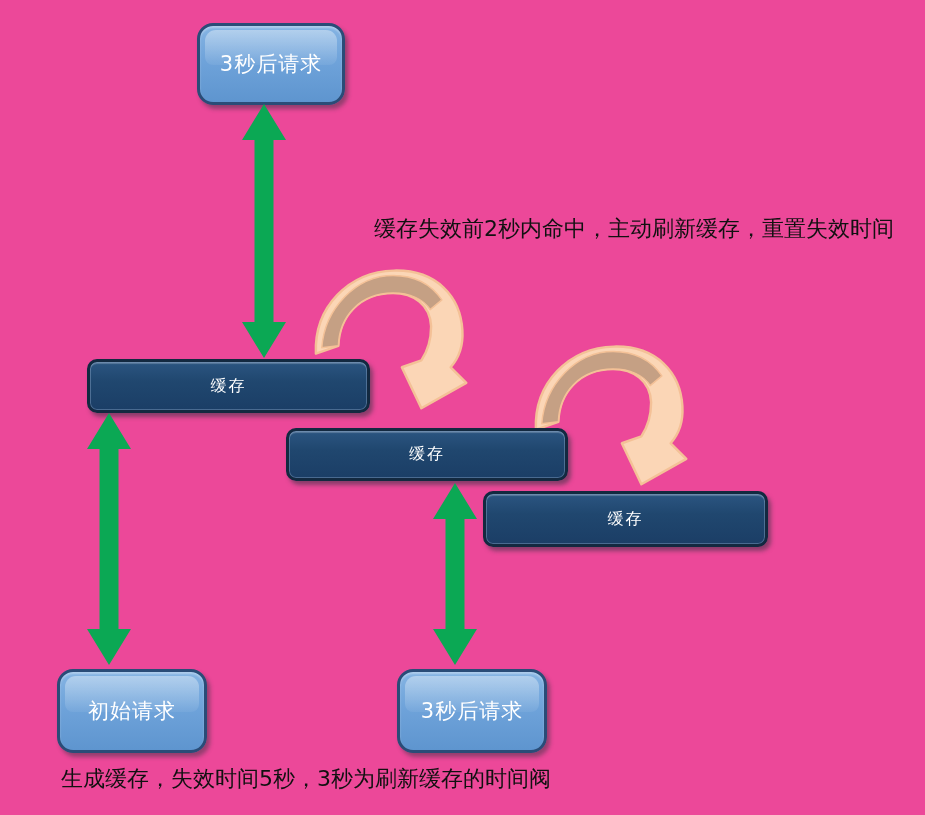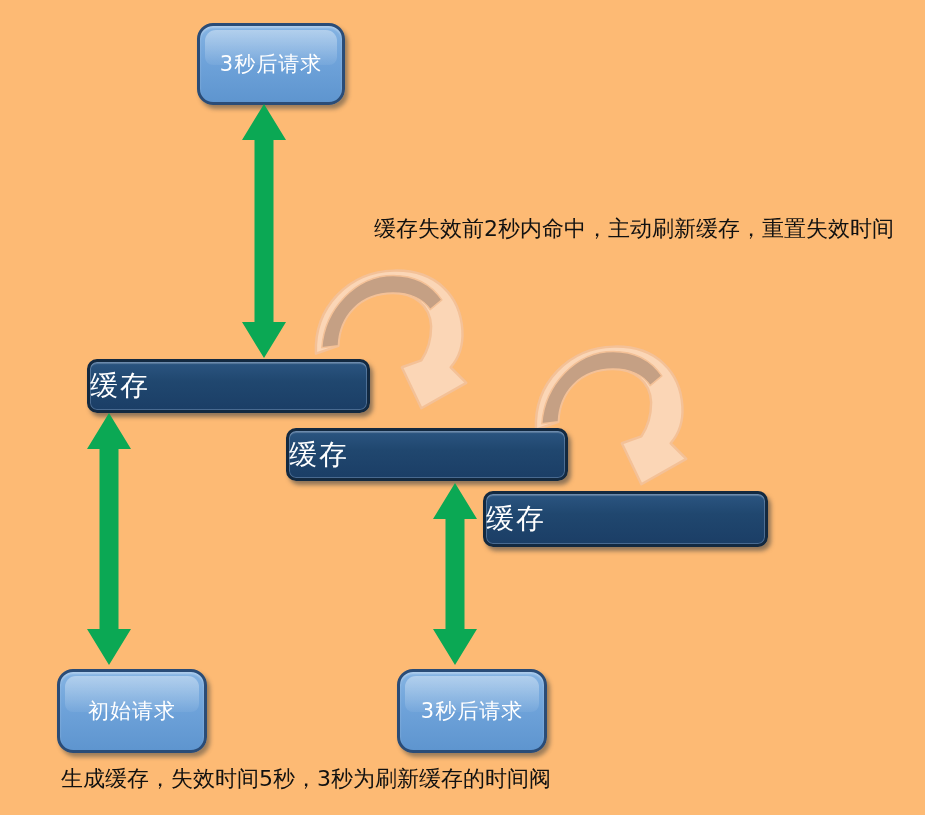--- a/index.html
+++ b/index.html
@@ -11,46 +11,46 @@
     --cache-fill-bot:#1B3E66;
     --cache-border:#132940;
     --peach-light:#FBD6B6;
     --peach-line:#F4C197;
     --peach-dark:#C5A084;
     --ink:#111111;
   }
   html,body{margin:0;padding:0;background:#fff;}
   body{font-family:"DejaVu Sans","Liberation Sans",sans-serif;}
   .canvas{
-    position:relative;width:925px;height:815px;background:#fdba74;overflow:hidden;
+    position:relative;width:925px;height:815px;background:#ec4899;overflow:hidden;
   }
   .abs{position:absolute;}
   
   .req-box{
     display:flex;align-items:center;justify-content:center;
     background:linear-gradient(180deg,var(--req-fill-top) 0%,#6FA3DA 45%,var(--req-fill-bot) 100%);
     border:3px solid var(--req-border);
     border-radius:16px;
     box-shadow:3px 4px 4px rgba(40,50,60,0.45), inset 0 2px 2px rgba(255,255,255,0.35);
     color:#fff;font-size:21px;letter-spacing:1px;
   }
   .req-box::before{
     content:"";position:absolute;left:5px;right:5px;top:4px;height:46%;
     border-radius:11px 11px 8px 8px;
     background:linear-gradient(180deg,rgba(255,255,255,0.38),rgba(255,255,255,0.06));
     pointer-events:none;
   }
   
   .cache-box{
-    display:flex;align-items:center;justify-content:flex-start;
+    display:flex;align-items:center;justify-content:center;
     background:linear-gradient(180deg,var(--cache-fill-top) 0%,#20476F 40%,var(--cache-fill-bot) 100%);
     border:3px solid var(--cache-border);
     border-radius:10px;
     box-shadow:3px 4px 4px rgba(40,50,60,0.5), inset 0 0 0 1px rgba(130,160,195,0.45), inset 0 2px 1px rgba(255,255,255,0.22);
-    color:#fff;font-size:28px;letter-spacing:2px;
+    color:#fff;font-size:16px;letter-spacing:2px;
   }
   .note{
     color:var(--ink);font-size:22px;white-space:nowrap;
   }
   svg{display:block;}
 </style>
 </head>
 <body>
 
 <div class="canvas">

